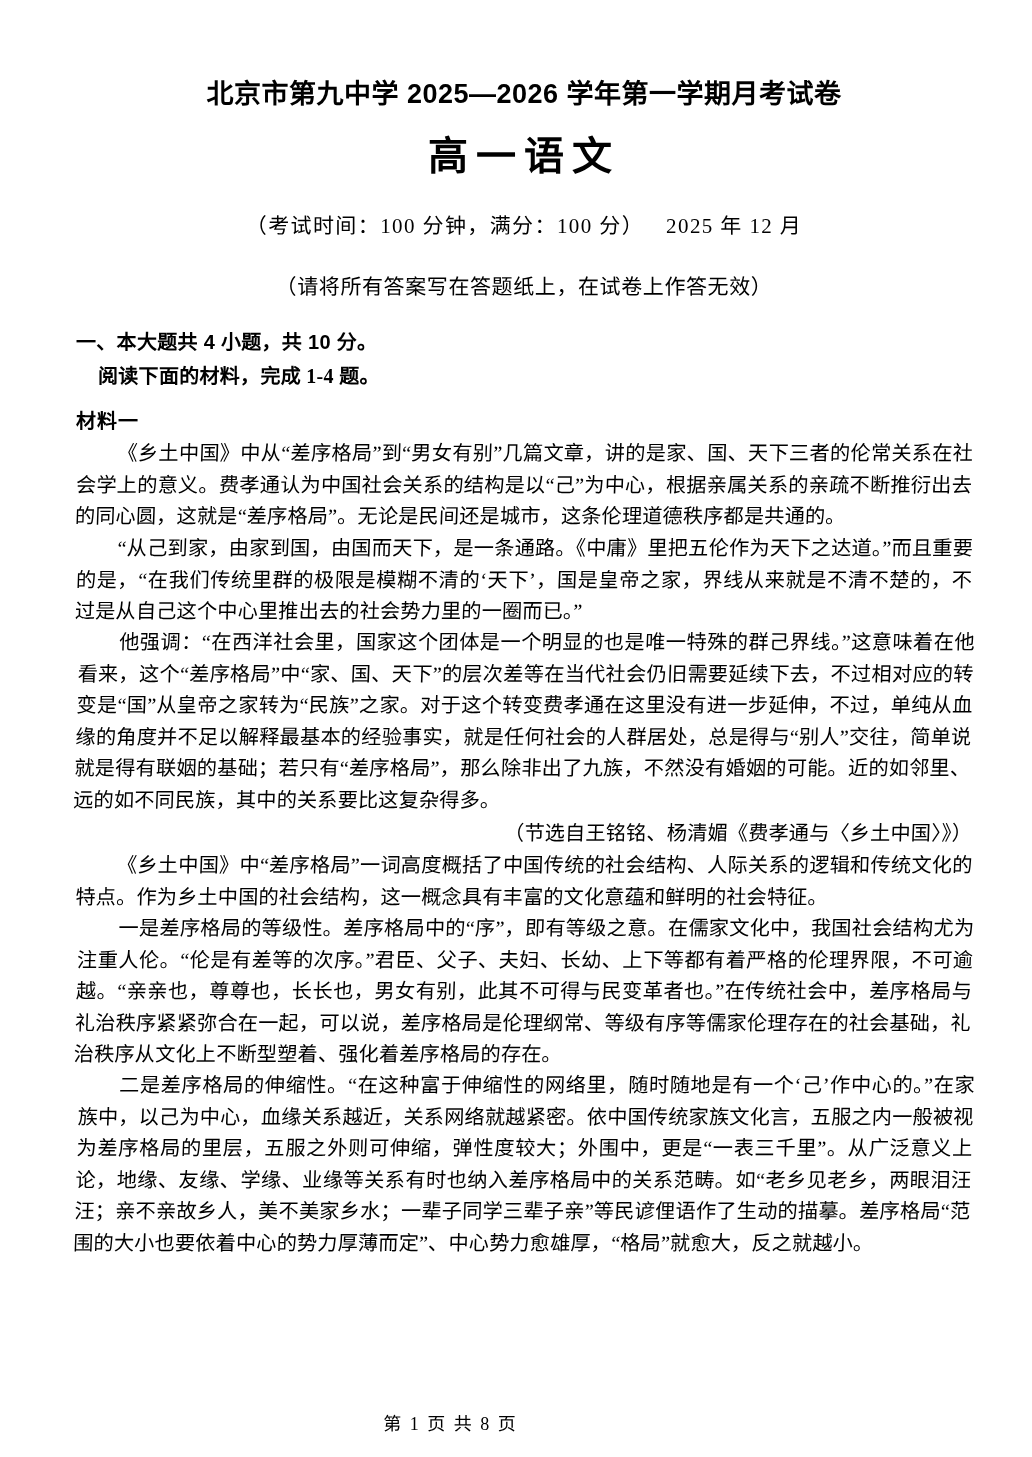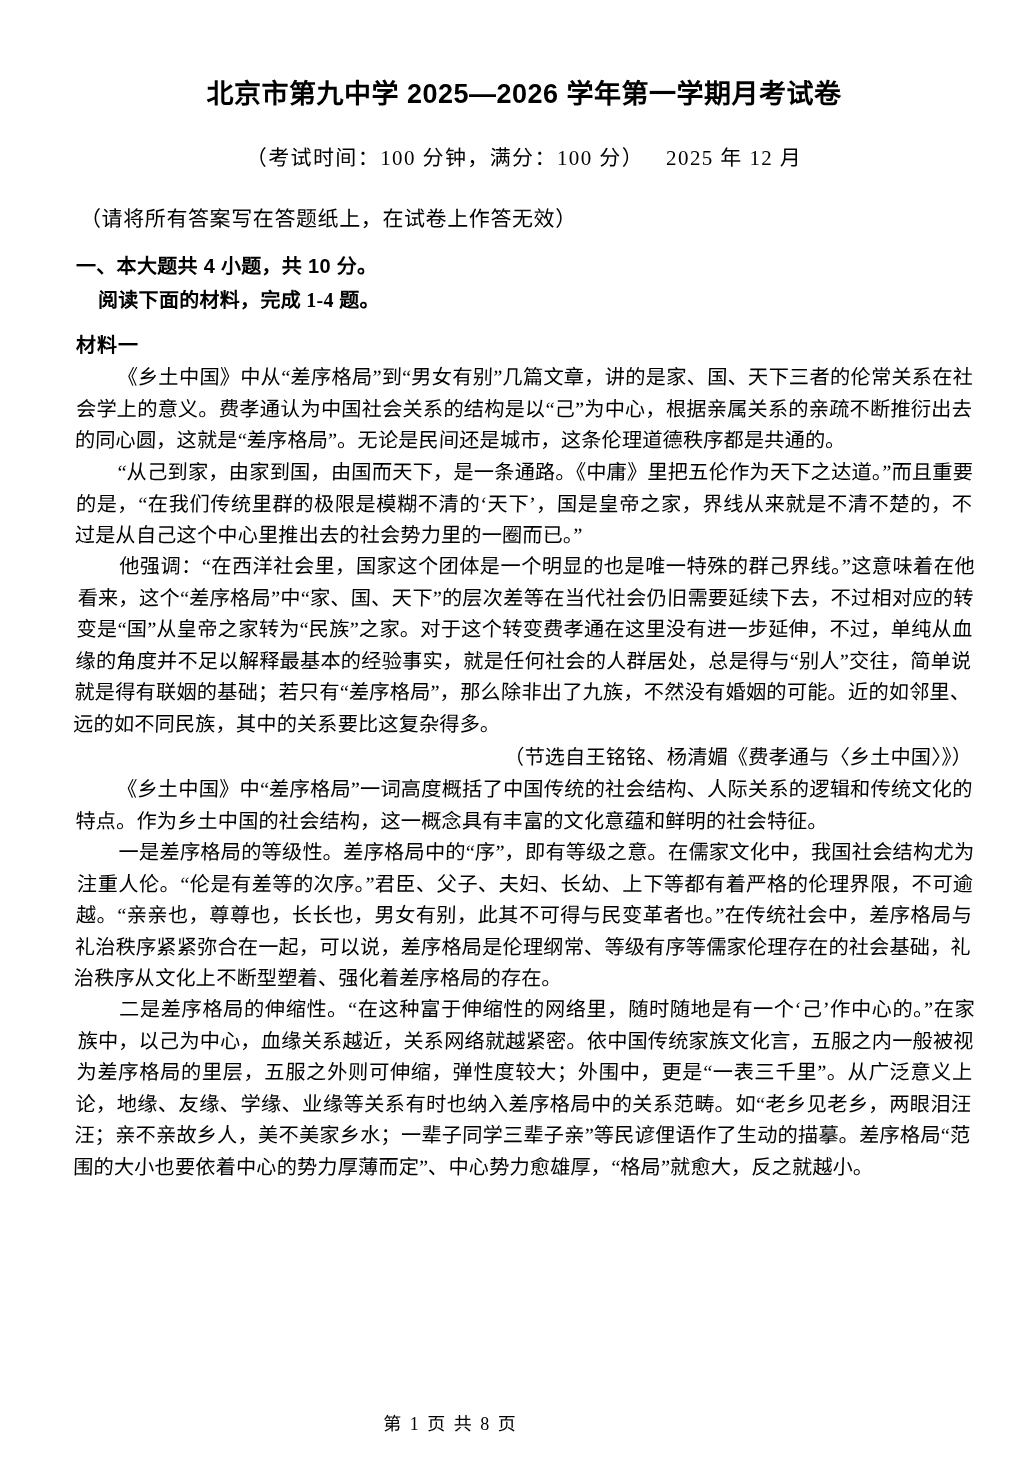--- a/index.html
+++ b/index.html
@@ -82,22 +82,23 @@
     border-bottom: 2px solid #000;
     vertical-align: -3px;
     margin-right: 14px;
   }
   .rule.w1 { width: 72px; }
   .rule.w2 { width: 86px; }
   .rule.w3 { width: 106px; }
   .rule.w4 { width: 110px; margin-right: 0; }
 
   .answer-note {
-    margin: 4px;
+    margin: 12px;
     padding-top: 16px;
+    text-align: center;
     font-size: 21px;
     letter-spacing: 0.6px;
     font-family: Liberation Serif, serif;
   }
 
   
   .section-heading {
     margin: 0;
     padding-top: 15px;
     font-family: "Liberation Sans", "DejaVu Sans", sans-serif;
@@ -169,20 +170,21 @@
     font-family: "Liberation Serif", "DejaVu Serif", serif;
   }
 </style>
 </head>
 <body>
 
 <div class="page">
 
   <h1 class="doc-title">北京市第九中学 2025—2026 学年第一学期月考试卷</h1>
 
+  <h2 class="subject-title">高一语文</h2>
 
   <p class="exam-meta">
     <span>（考试时间：100 分钟，满分：100 分）</span><span class="gap"></span><span>2025 年 12 月</span>
   </p>
 
 
   <p class="answer-note">（请将所有答案写在答题纸上，在试卷上作答无效）</p>
 
   <p class="section-heading">一、本大题共 4 小题，共 10 分。</p>
 

